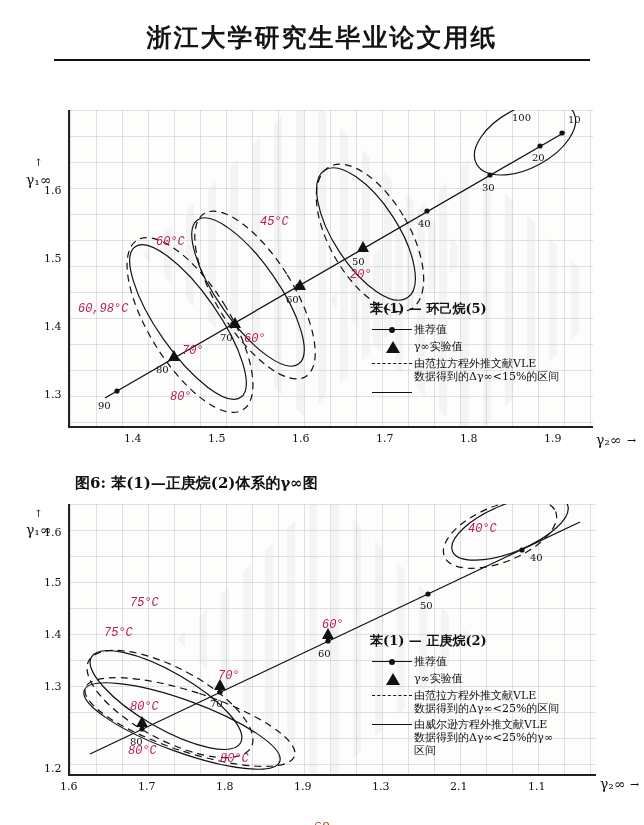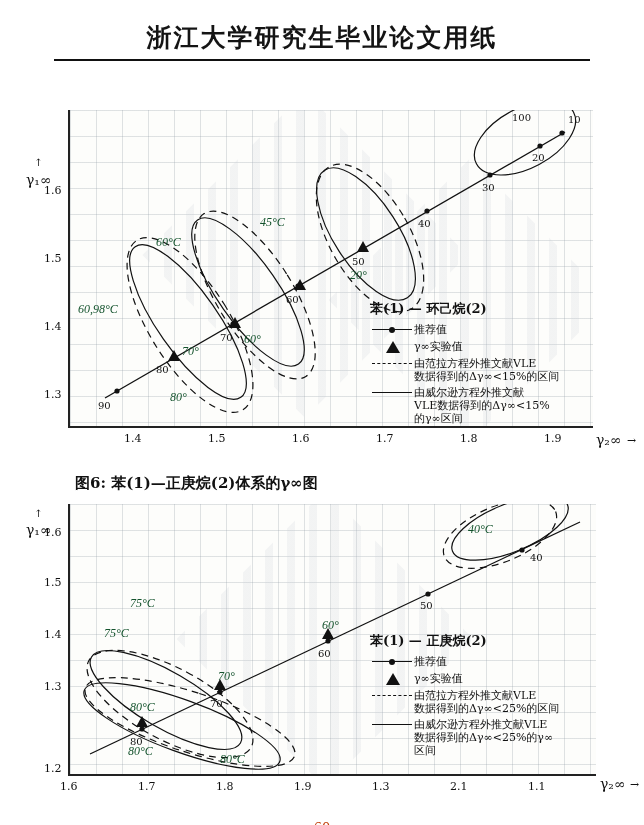--- a/index.html
+++ b/index.html
@@ -63,22 +63,22 @@
   }
   .tick{
     position:absolute;font-family:"DejaVu Serif","Liberation Serif",serif;
     font-size:11px;color:#111;
   }
   .ptlabel{
     position:absolute;font-family:"DejaVu Serif","Liberation Serif",serif;
     font-size:10px;color:#111;white-space:nowrap;
   }
   .curvelabel{
-    position:absolute;font-family:Liberation Serif, serif;
-    font-size:12px;color:#14532d;white-space:nowrap;font-style:italic;
+    position:absolute;font-family:Liberation Mono, monospace;
+    font-size:12px;color:#be185d;white-space:nowrap;font-style:italic;
   }
 
   
   .legend{position:absolute;font-family:"DejaVu Serif","Liberation Serif",serif;color:#111;}
   .legend-title{font-size:13px;font-weight:bold;margin-bottom:5px;white-space:nowrap;}
   .lg-row{display:flex;align-items:flex-start;margin-bottom:3px;}
   .lg-sym{width:44px;flex:0 0 44px;position:relative;height:14px;}
   .lg-txt{font-size:11px;line-height:13px;white-space:pre-line;}
   .dotline{position:absolute;left:2px;top:6px;width:40px;height:0;border-top:1.3px solid #111;}
   .dotline:after{content:"";position:absolute;left:17px;top:-3px;width:6px;height:6px;border-radius:50%;background:#111;}
@@ -160,21 +160,21 @@
 
       <div class="curvelabel" style="left:8px;top:192px;">60,98°C</div>
       <div class="curvelabel" style="left:86px;top:125px;">60°C</div>
       <div class="curvelabel" style="left:190px;top:105px;">45°C</div>
       <div class="curvelabel" style="left:112px;top:234px;">70°</div>
       <div class="curvelabel" style="left:100px;top:280px;">80°</div>
       <div class="curvelabel" style="left:174px;top:222px;">60°</div>
       <div class="curvelabel" style="left:280px;top:158px;">20°</div>
 
       <div class="legend" style="left:300px;top:190px;width:215px;">
-        <div class="legend-title">苯(1) — 环己烷(2)</div>
+        <div class="legend-title">苯(1) — 环己烷(5)</div>
         <div class="lg-row">
           <span class="lg-sym">
               <span class="dotline"></span>
             </span>
           <span class="lg-txt">推荐值</span>
         </div>
         <div class="lg-row">
           <span class="lg-sym">
               <span class="tri"></span>
             </span>
@@ -184,23 +184,20 @@
           <span class="lg-sym">
               <span class="dash"></span>
             </span>
           <span class="lg-txt">由范拉方程外推文献VLE
 数据得到的Δγ∞&lt;15%的区间</span>
         </div>
         <div class="lg-row">
           <span class="lg-sym">
               <span class="solid"></span>
             </span>
-          <span class="lg-txt">由威尔逊方程外推文献
-VLE数据得到的Δγ∞&lt;15%
-的γ∞区间</span>
         </div>
       </div>
     </div>
 
     <div class="tick" style="left:44px;top:122px;">1.6</div>
     <div class="tick" style="left:44px;top:190px;">1.5</div>
     <div class="tick" style="left:44px;top:258px;">1.4</div>
     <div class="tick" style="left:44px;top:326px;">1.3</div>
 
     <div class="tick" style="left:124px;top:370px;">1.4</div>

